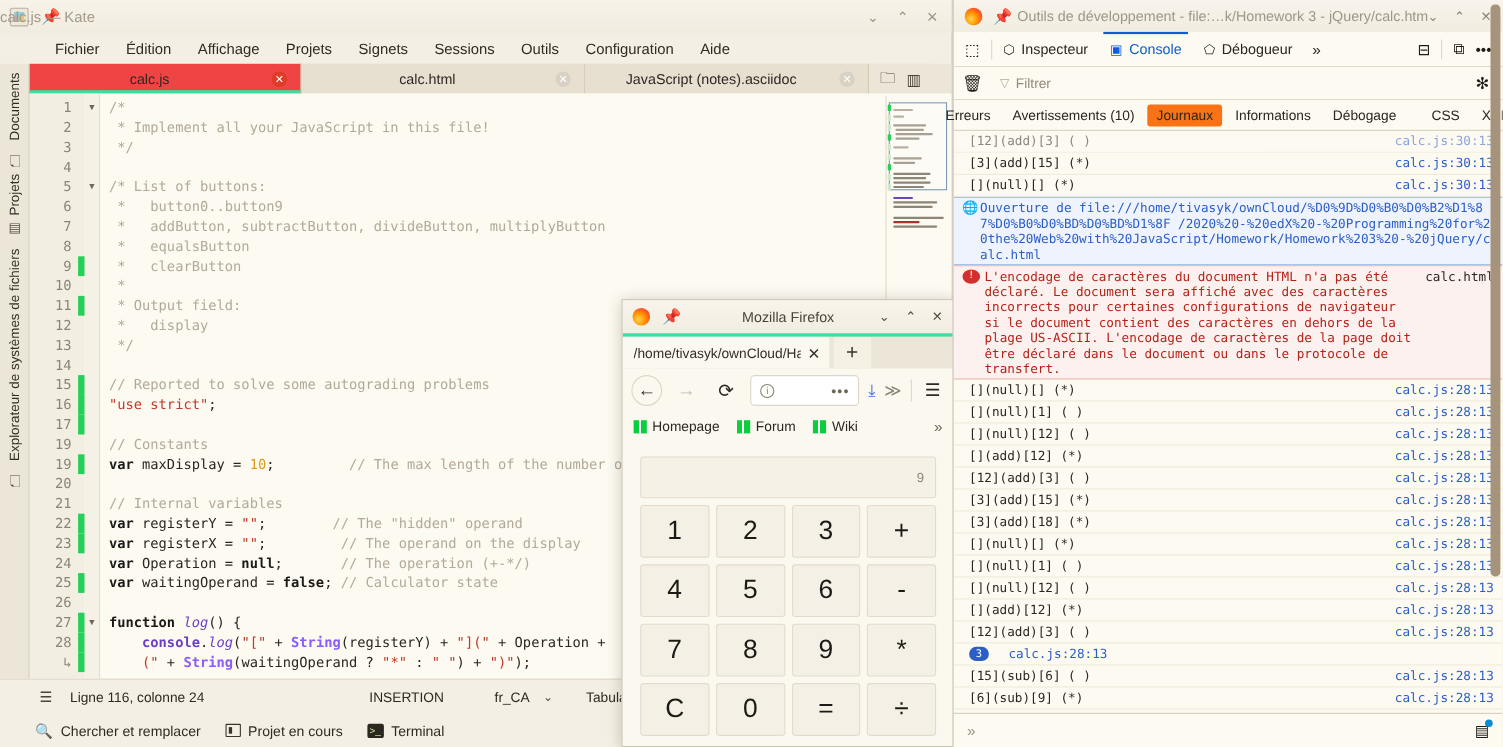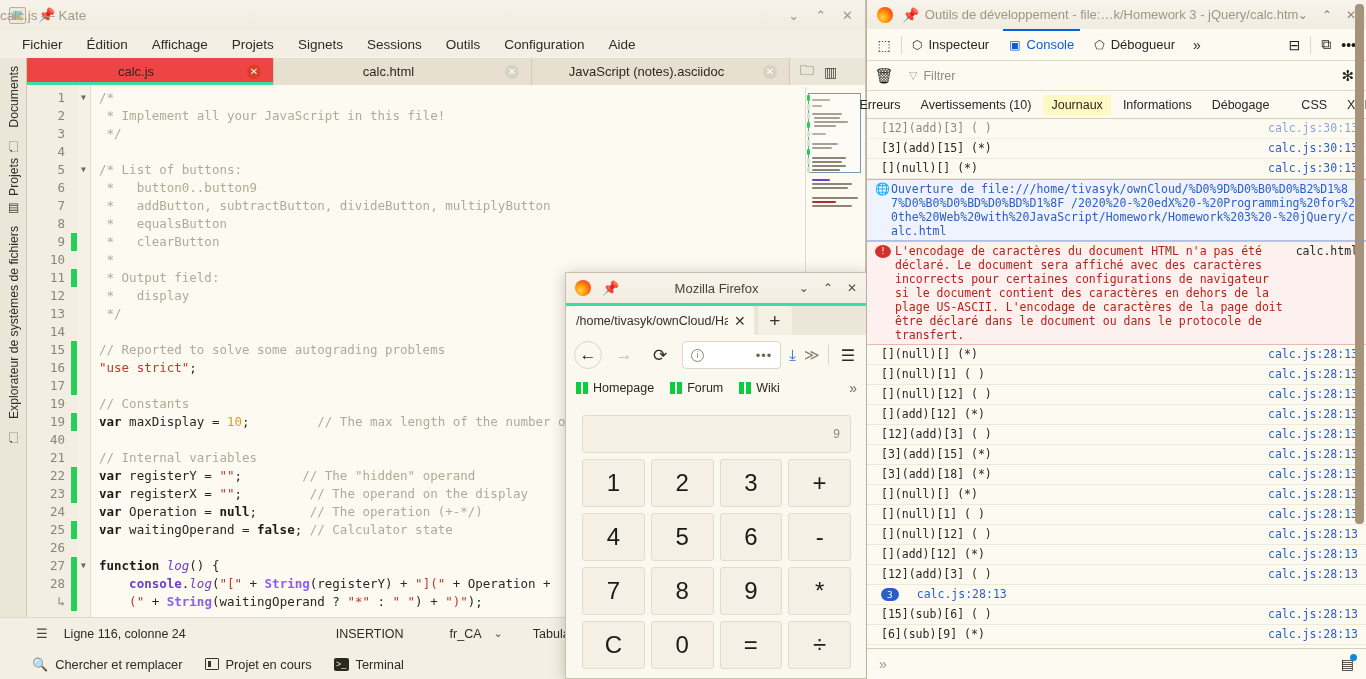--- a/index.html
+++ b/index.html
@@ -44,21 +44,21 @@
     font-size: 13.5px; color: #a39a89; pointer-events: none;
   }
   .win-btns {
     margin-left: auto; display: flex; align-items: center; gap: 16px;
     padding-right: 12px; color: #9e9585; font-size: 13px;
   }
   .win-btns span { cursor: default; }
 
   .kate-menubar {
     height: 28px; display: flex; align-items: center; gap: 0px;
-    padding-left: 10px; font-size: 13.5px; color: #2f2b24;
+    padding-left: 10px; font-size: 13.5px; color: #2f2b24; margin-left: 28px;
   }
   .kate-menubar .mi { padding: 3px 12px; border-radius: 3px; white-space: nowrap; }
 
   .kate-body { position: absolute; left: 0; top: 58px; right: 0; bottom: 62px; display: flex; }
 
   .kate-vtabs {
     width: 27px; background: #ece6d8; border-right: 1px solid #cec5b3;
     position: relative; flex: 0 0 27px;
   }
   .vtab {
@@ -249,21 +249,21 @@
   .dt-right { margin-left:auto; display:flex; align-items:center; gap:10px; padding-right:10px; font-size:14px; color:#1e1c18; }
 
   .dt-filterbar { height: 30px; display:flex; align-items:center; gap: 8px; background:#fdfaf2; border-bottom:1px solid #e0d9c9; }
   .trash-ico { width: 34px; text-align:center; font-size:15px; color:#1e1c18; }
   .filter-input { flex:1; display:flex; align-items:center; gap:6px; font-size:12.5px; color:#938b7b; }
   .filter-input .fico { font-size: 11px; color:#b0a899; }
   .gear { padding-right: 12px; font-size:15px; color:#1e1c18; }
 
   .dt-filters { height: 28px; display:flex; align-items:center; gap:0; background:#fdfaf2; border-bottom:1px solid #d6cdbb; font-size:12.5px;justify-content:center; }
   .fbtn { padding: 3px 8px; margin: 0 2px; border-radius: 3px; color:#2a2721; white-space:nowrap; }
-  .fbtn.on { background:#fef9c3; }
+  .fbtn.on { background:#f97316; }
   .dt-filters .divider { width:1px; height:16px; background:#ded6c6; margin: 0 6px; }
 
   .console-log {
     position:absolute; left:0; right:0; top: 119px; bottom: 31px;
     overflow: hidden; font-family:"DejaVu Sans Mono", monospace; font-size: 11.5px;
     background:#fdfaf2;
   }
   .log-row {
     display:flex; align-items:flex-start; padding: 2px 8px 2px 14px;
     border-bottom: 1px solid #efe9da; min-height: 20px;
@@ -389,21 +389,21 @@
                 <div class="ln">10</div>
                 <div class="ln">11</div>
                 <div class="ln">12</div>
                 <div class="ln">13</div>
                 <div class="ln">14</div>
                 <div class="ln">15</div>
                 <div class="ln">16</div>
                 <div class="ln">17</div>
                 <div class="ln">19</div>
                 <div class="ln">19</div>
-                <div class="ln">40</div>
+                <div class="ln">20</div>
                 <div class="ln">21</div>
                 <div class="ln">22</div>
                 <div class="ln">23</div>
                 <div class="ln">24</div>
                 <div class="ln">25</div>
                 <div class="ln">26</div>
                 <div class="ln">27</div>
                 <div class="ln">28</div>
                 <div class="ln">↳</div>
               </div>

